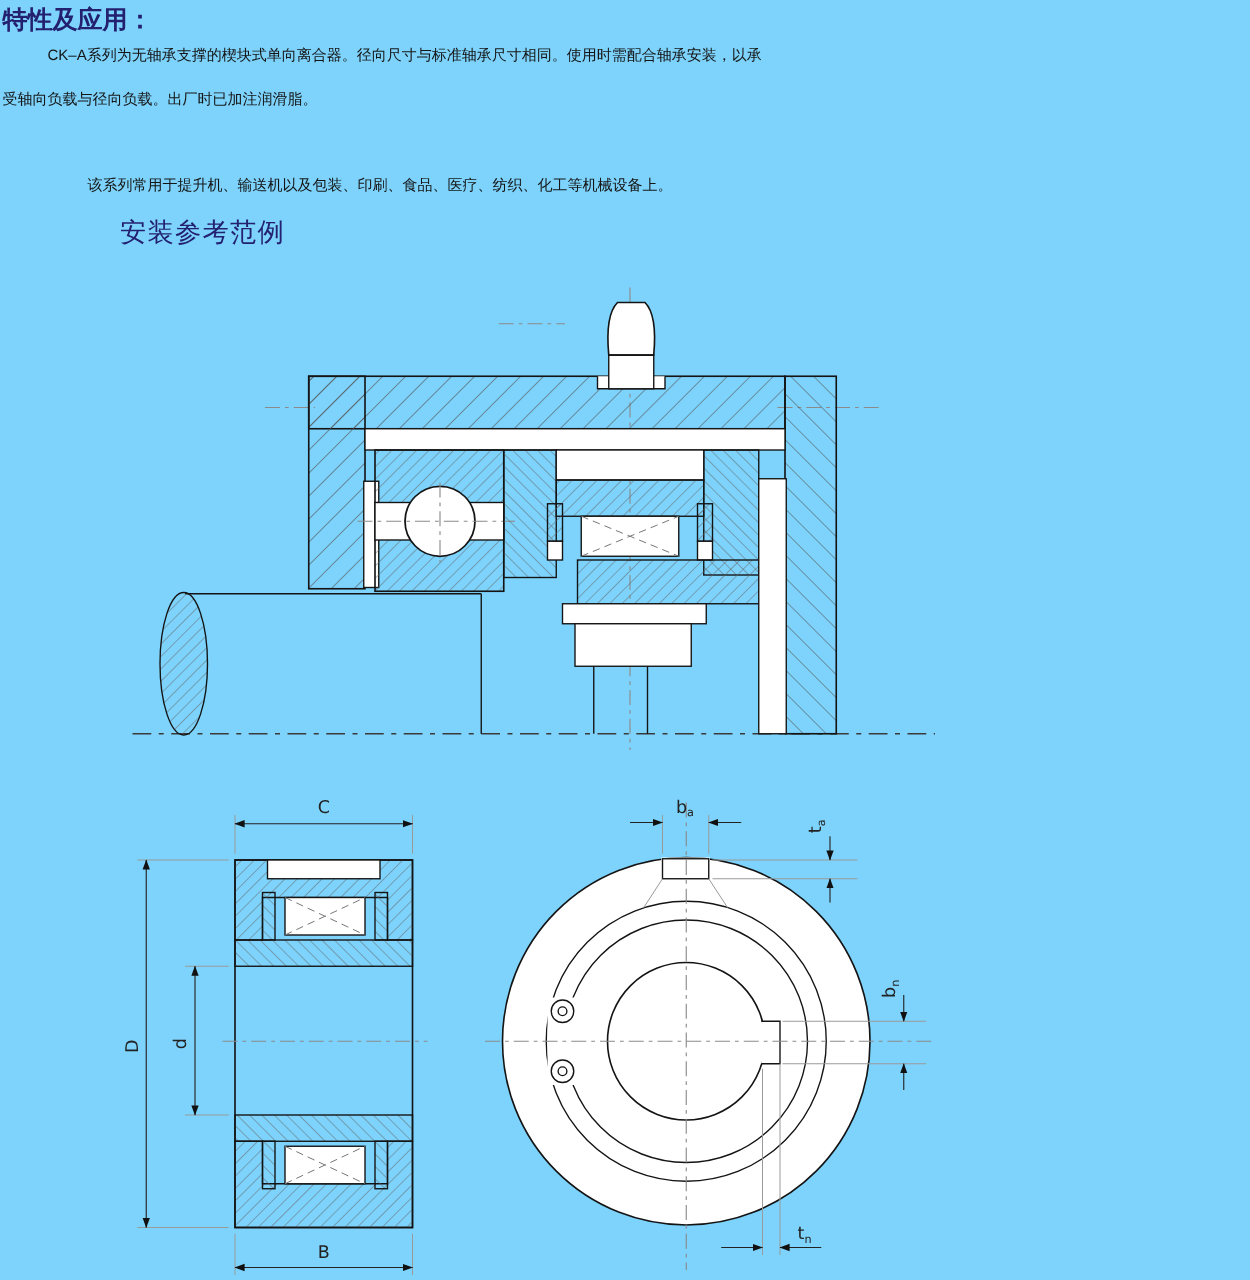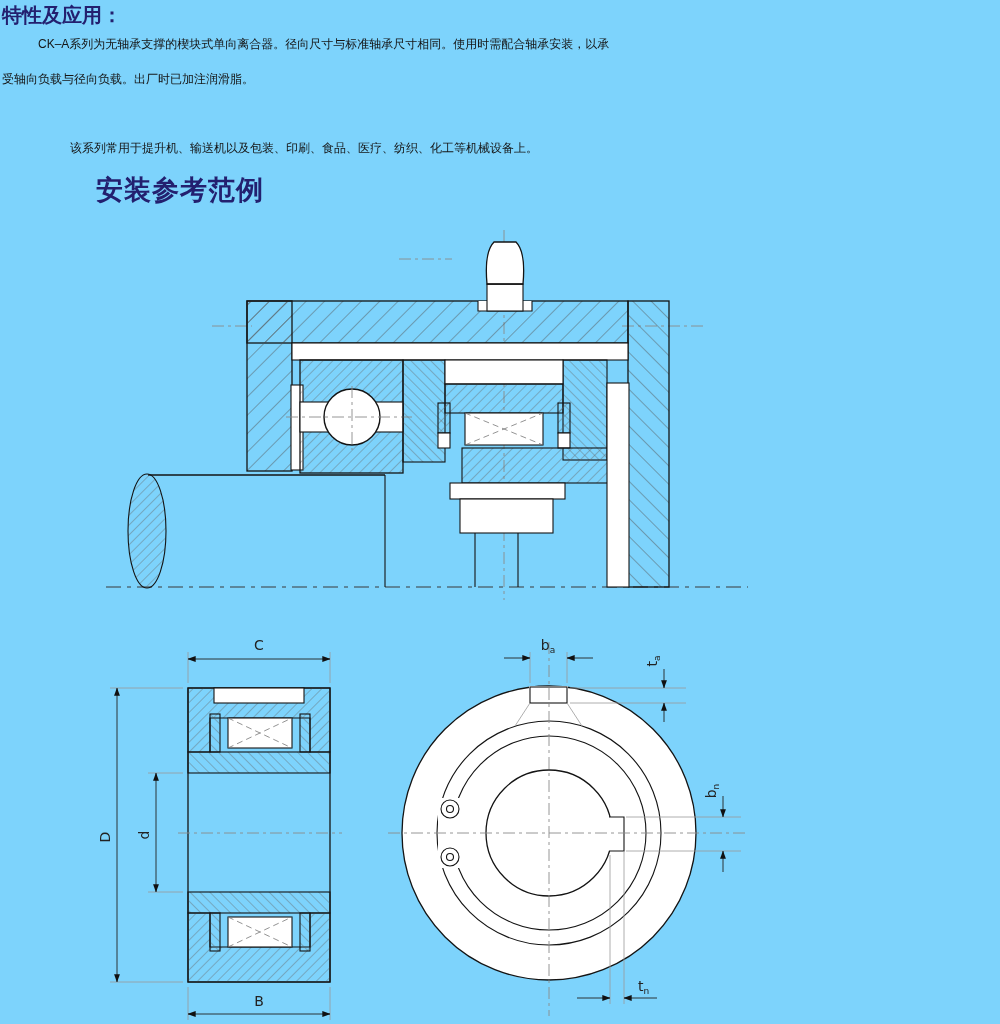--- a/index.html
+++ b/index.html
@@ -1,20 +1,20 @@
 <!DOCTYPE html>
 <html><head>
 <meta charset="utf-8">
 <style>
   html,body{margin:0;padding:0;background:#ffffff;}
   .page{position:relative;width:1000px;height:1024px;background:#7dd3fc;overflow:hidden;
         font-family:"Liberation Sans",sans-serif;}
   .txt{position:absolute;white-space:nowrap;color:#151515;font-size:12px;line-height:27px;}
   .zh-head{position:absolute;font-size:20px;font-weight:bold;color:#23206f;white-space:nowrap;}
-  .sec-title{position:absolute;font-size:27px;font-weight:bold;color:#23206f;white-space:nowrap;letter-spacing:1px;}
+  .sec-title{position:absolute;font-size:21px;font-weight:normal;color:#23206f;white-space:nowrap;letter-spacing:1px;}
   svg{position:absolute;left:0;top:0;}
   .o{stroke:#141414;stroke-width:1.3;}
   .o2{stroke:#141414;stroke-width:1.1;}
   .cl{stroke:#8a8a8a;stroke-width:0.9;stroke-dasharray:12 4 3 4;fill:none;}
   .clB{stroke:#3a3a3a;stroke-width:1.2;stroke-dasharray:15 6 4 6;fill:none;}
   .ext{stroke:#9a9a9a;stroke-width:0.8;fill:none;}
   .dim{stroke:#222;stroke-width:0.9;fill:none;}
   .dsh{stroke:#777;stroke-width:0.8;stroke-dasharray:6 4;fill:none;}
   .dimlbl{font-family:"DejaVu Sans",sans-serif;font-size:14px;fill:#222;}
   .sub{font-size:9px;}

